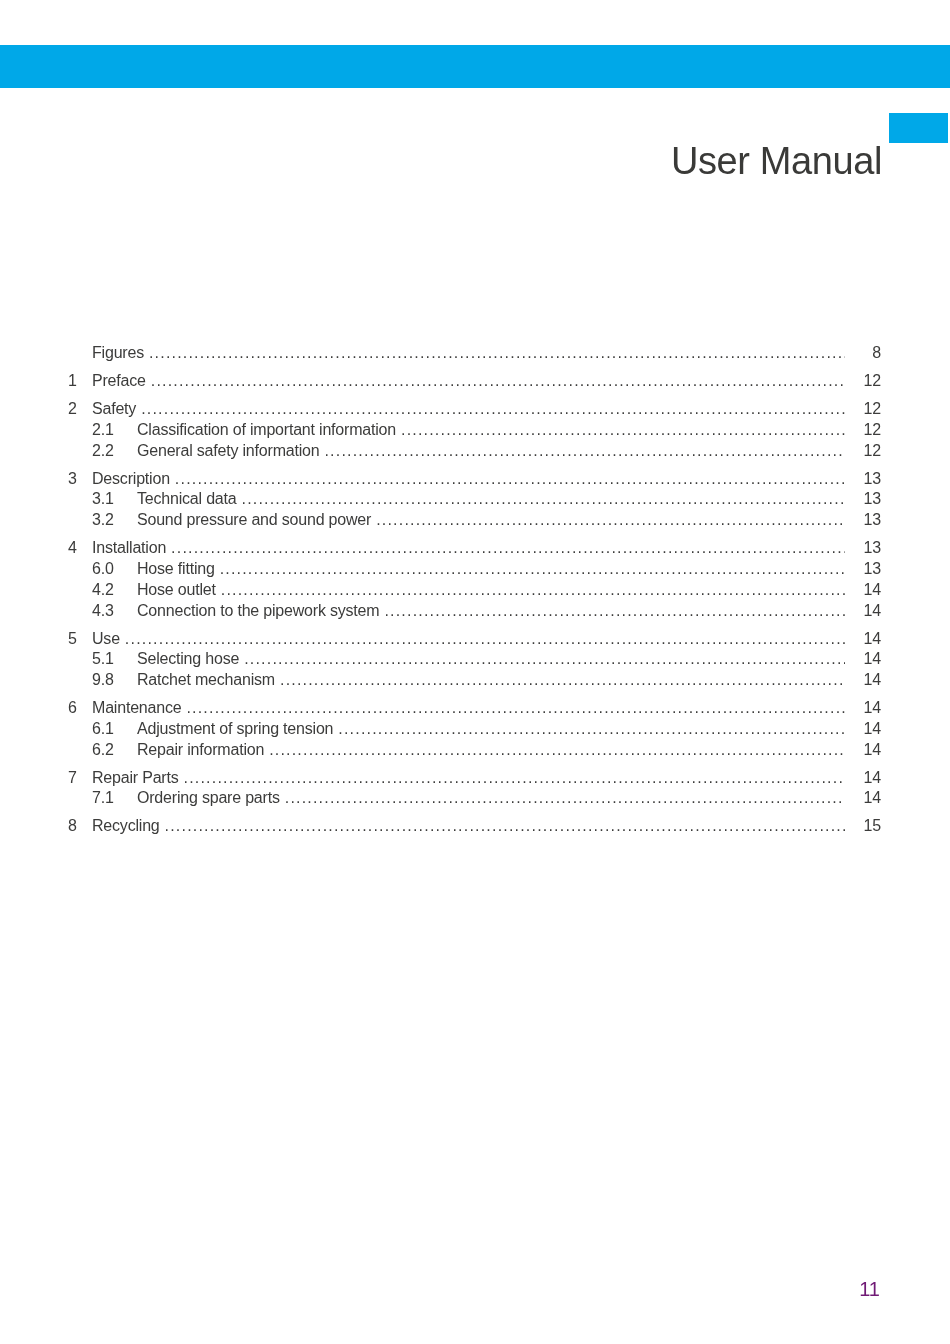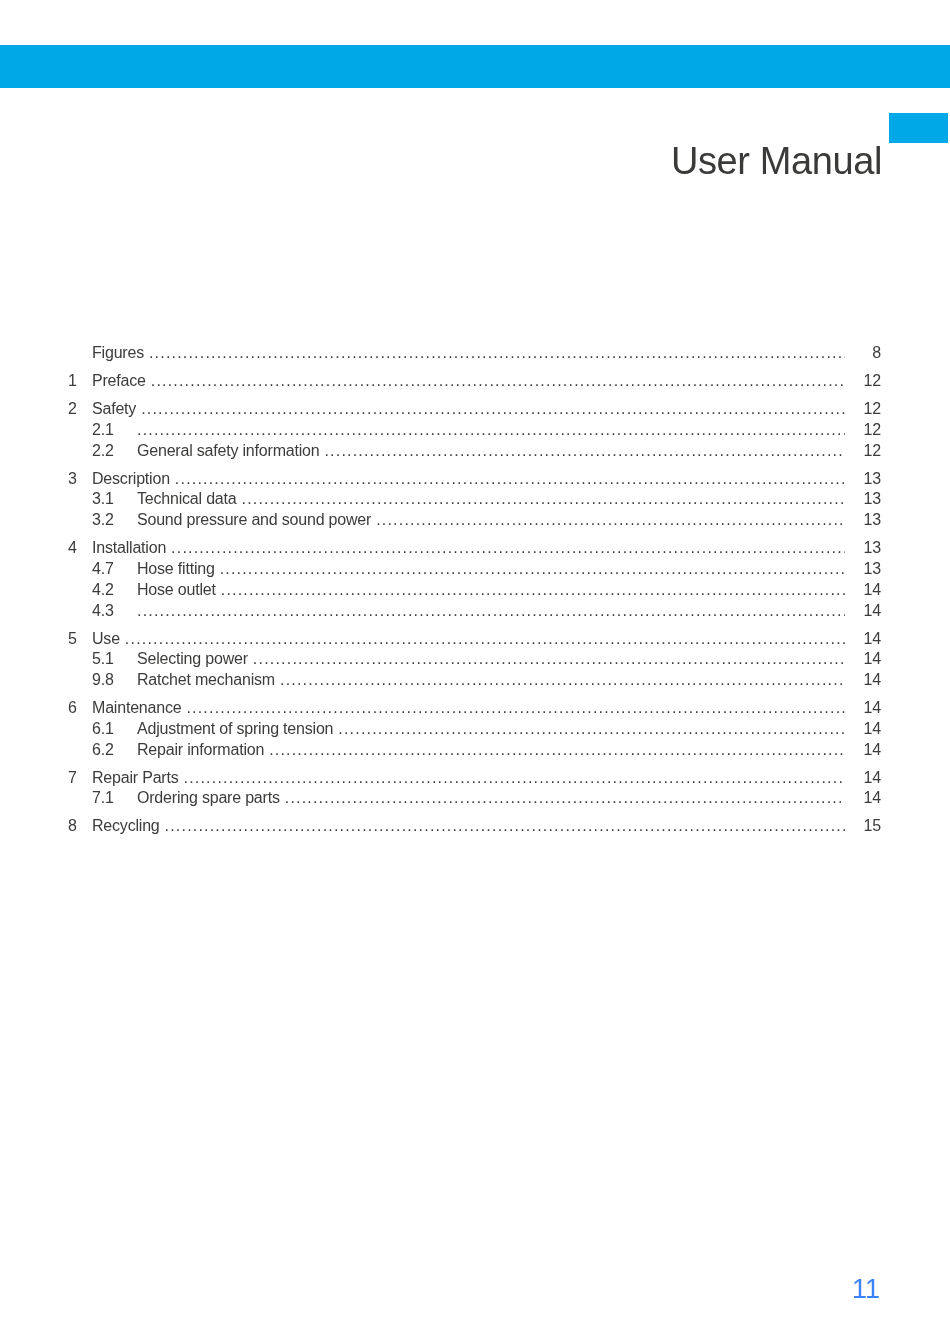--- a/index.html
+++ b/index.html
@@ -60,23 +60,23 @@
     color: #3c3c3b;
   }
   .toc-page {
     flex: 0 0 36px;
     text-align: right;
     white-space: nowrap;
   }
   .footer-page {
     position: absolute;
     top: 1277px; right: 70px;
-    font-size: 27px;
+    font-size: 20px;
     line-height: 24px;
-    color: #3b82f6;
+    color: #701a75;
   }
 </style>
 </head>
 <body>
 
 <div class="top-bar" style="background: rgb(0, 168, 232);"></div>
 <div class="accent-rect" style="background: rgb(0, 168, 232);"></div>
 
 <div class="doc-title">User Manual</div>
 
@@ -94,20 +94,21 @@
     <span class="toc-page">12</span>
   </div>
     <div class="toc-row group">
     <span class="toc-num">2</span>
     <span class="toc-label">Safety</span>
     <span class="toc-dots">............................................................................................................................................................................................................................................................................................................</span>
     <span class="toc-page">12</span>
   </div>
     <div class="toc-row sub">
     <span class="toc-num">2.1</span>
+    <span class="toc-label">Classification of important information</span>
     <span class="toc-dots">............................................................................................................................................................................................................................................................................................................</span>
     <span class="toc-page">12</span>
   </div>
     <div class="toc-row sub">
     <span class="toc-num">2.2</span>
     <span class="toc-label">General safety information</span>
     <span class="toc-dots">............................................................................................................................................................................................................................................................................................................</span>
     <span class="toc-page">12</span>
   </div>
     <div class="toc-row group">
@@ -128,45 +129,46 @@
     <span class="toc-dots">............................................................................................................................................................................................................................................................................................................</span>
     <span class="toc-page">13</span>
   </div>
     <div class="toc-row group">
     <span class="toc-num">4</span>
     <span class="toc-label">Installation</span>
     <span class="toc-dots">............................................................................................................................................................................................................................................................................................................</span>
     <span class="toc-page">13</span>
   </div>
     <div class="toc-row sub">
-    <span class="toc-num">4.7</span>
+    <span class="toc-num">6.0</span>
     <span class="toc-label">Hose fitting</span>
     <span class="toc-dots">............................................................................................................................................................................................................................................................................................................</span>
     <span class="toc-page">13</span>
   </div>
     <div class="toc-row sub">
     <span class="toc-num">4.2</span>
     <span class="toc-label">Hose outlet</span>
     <span class="toc-dots">............................................................................................................................................................................................................................................................................................................</span>
     <span class="toc-page">14</span>
   </div>
     <div class="toc-row sub">
     <span class="toc-num">4.3</span>
+    <span class="toc-label">Connection to the pipework system</span>
     <span class="toc-dots">............................................................................................................................................................................................................................................................................................................</span>
     <span class="toc-page">14</span>
   </div>
     <div class="toc-row group">
     <span class="toc-num">5</span>
     <span class="toc-label">Use</span>
     <span class="toc-dots">............................................................................................................................................................................................................................................................................................................</span>
     <span class="toc-page">14</span>
   </div>
     <div class="toc-row sub">
     <span class="toc-num">5.1</span>
-    <span class="toc-label">Selecting power</span>
+    <span class="toc-label">Selecting hose</span>
     <span class="toc-dots">............................................................................................................................................................................................................................................................................................................</span>
     <span class="toc-page">14</span>
   </div>
     <div class="toc-row sub">
     <span class="toc-num">9.8</span>
     <span class="toc-label">Ratchet mechanism</span>
     <span class="toc-dots">............................................................................................................................................................................................................................................................................................................</span>
     <span class="toc-page">14</span>
   </div>
     <div class="toc-row group">

